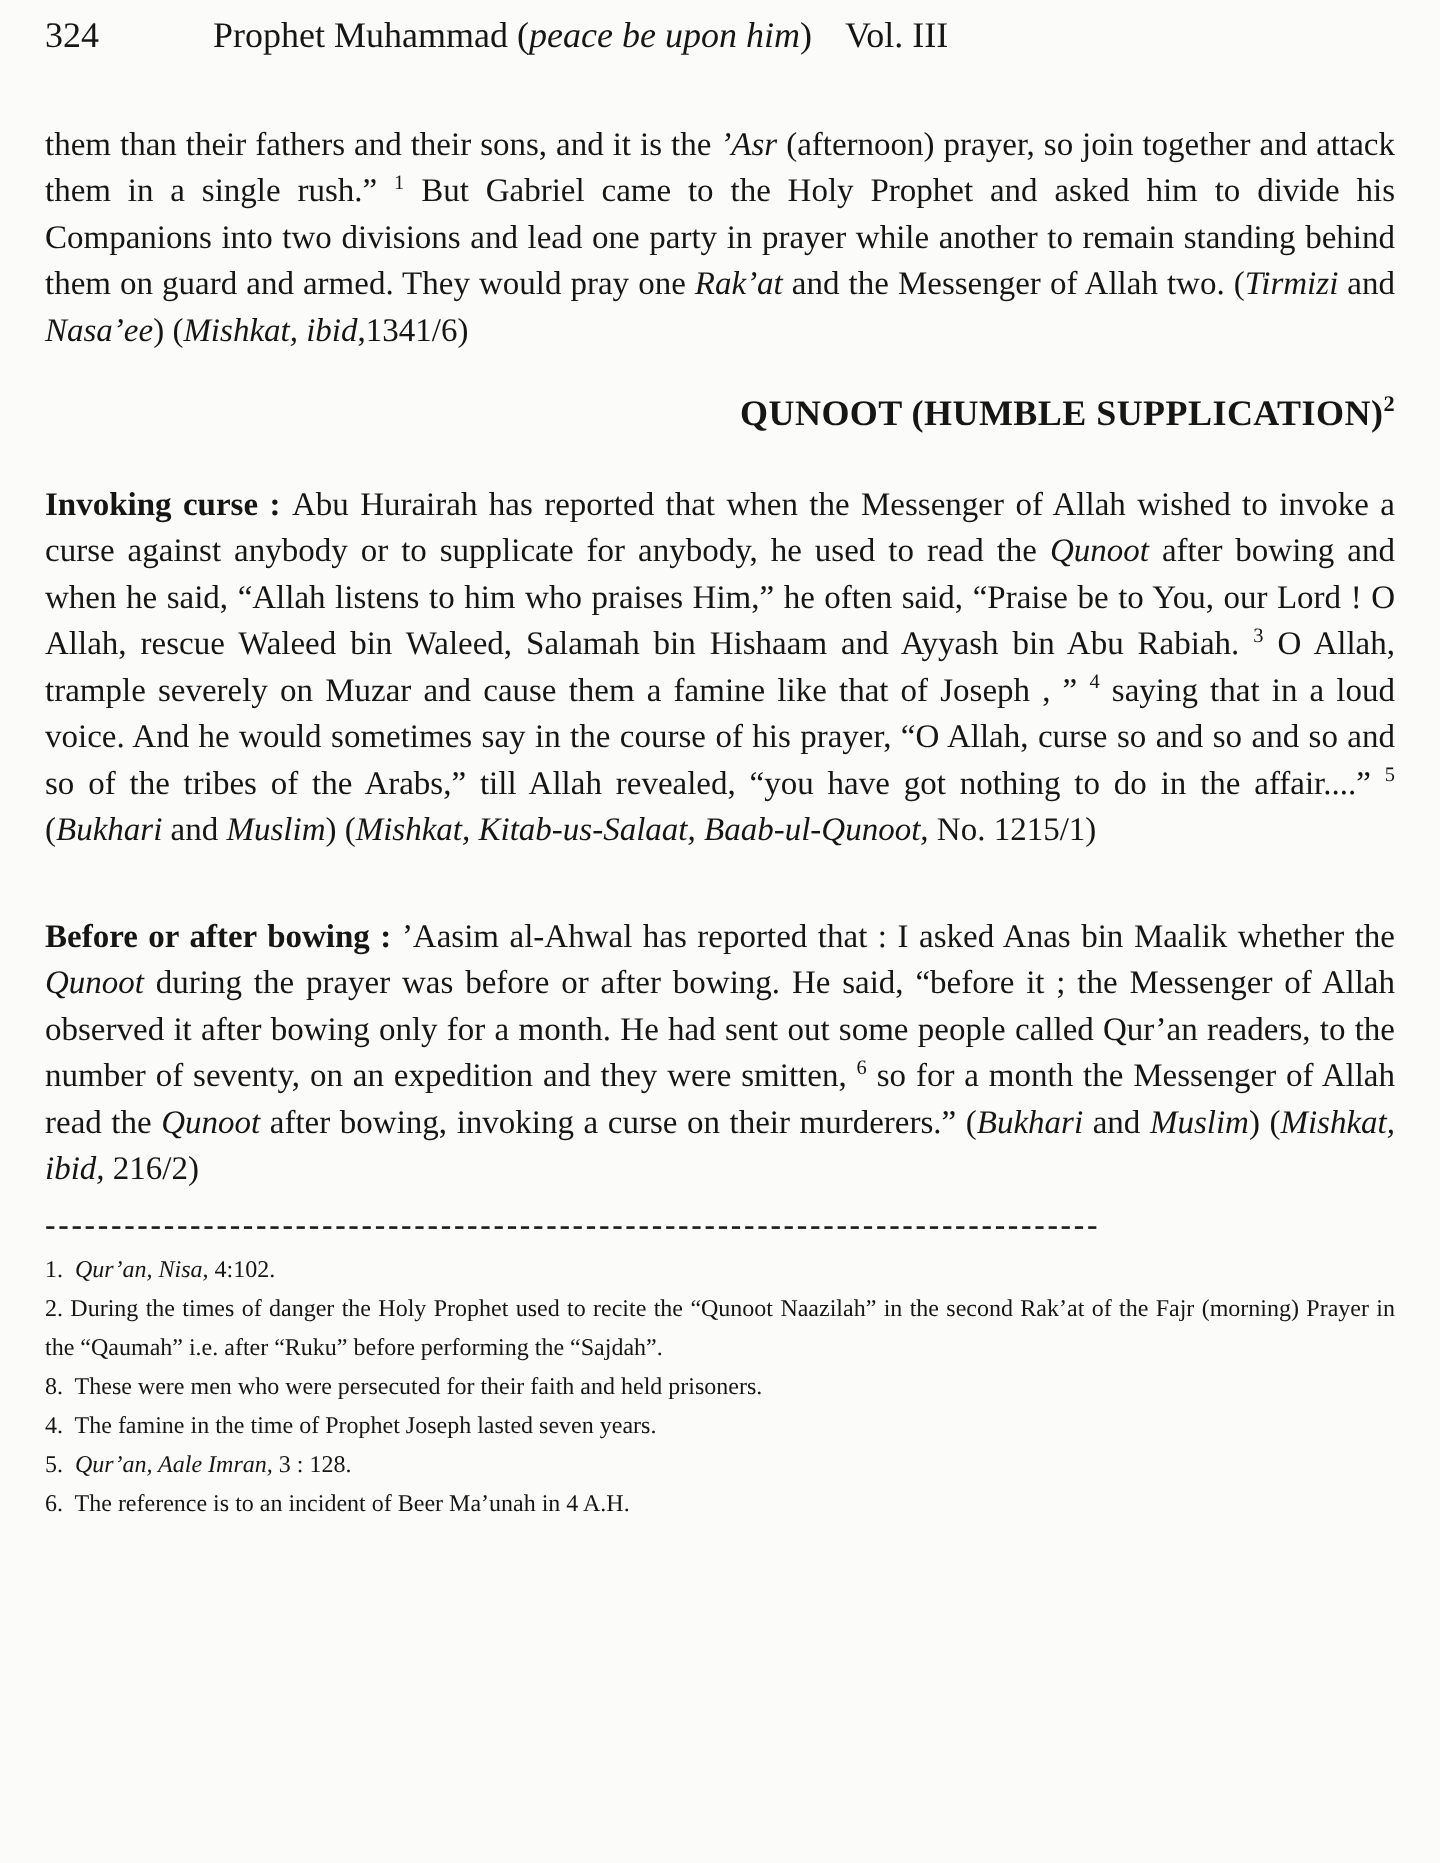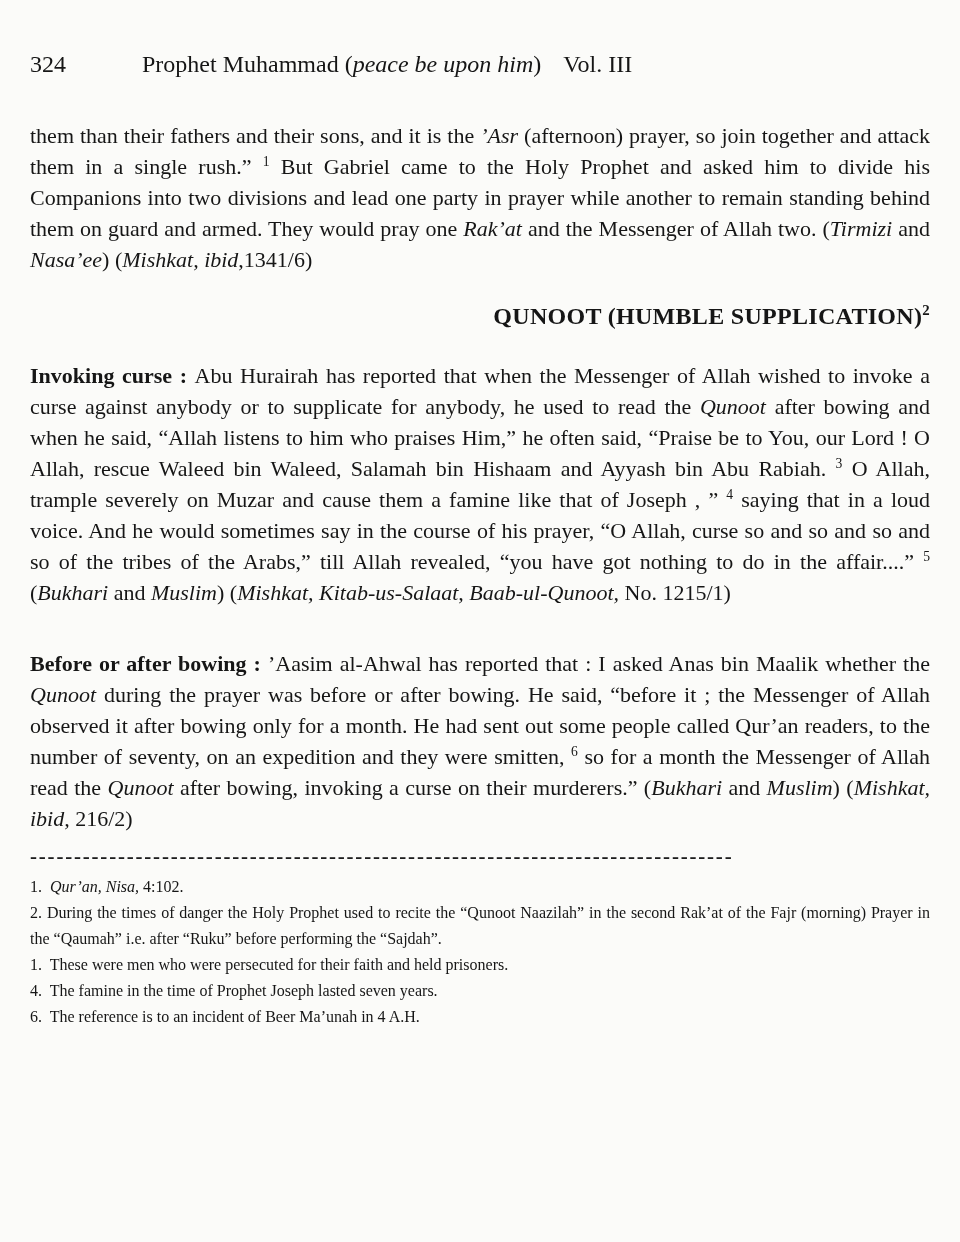--- a/index.html
+++ b/index.html
@@ -6,21 +6,21 @@
   .page{
     width:960px;height:1242px;box-sizing:border-box;
     margin:0 auto;padding:11px 30px 0 30px;
     background:#fbfbf9;color:#161616;
     font-family:"Liberation Serif","DejaVu Serif",serif;
     overflow:hidden;
   }
   .header{display:flex;align-items:baseline;font-size:24px;margin:0;}
   .pageno{flex:0 0 auto;}
   .running-title{margin-left:76px;}
-  .volume{margin-left:22px;margin-top:40px;}
+  .volume{margin-left:22px;}
   .body-para{
     font-size:22px;line-height:31px;text-align:justify;
     margin:0;text-justify:inter-word;
   }
   .p-asr{margin-top:42px;}
   .heading{
     font-size:24px;font-weight:bold;text-align:right;
     margin:28px 0 0 0;letter-spacing:0.3px;
   }
   .p-invoking{margin-top:30px;}
@@ -52,18 +52,19 @@
 
   <p class="body-para p-invoking"><span class="lead">Invoking curse : </span><span>Abu Hurairah has reported that when the Messenger of Allah wished to invoke a curse against anybody or to supplicate for anybody, he used to read the </span><i>Qunoot</i><span> after bowing and when he said, “Allah listens to him who praises Him,” he often said, “Praise be to You, our Lord ! O Allah, rescue Waleed bin Waleed, Salamah bin Hishaam and Ayyash bin Abu Rabiah. </span><span class="sup">3</span><span> O Allah, trample severely on Muzar and cause them a famine like that of Joseph , ” </span><span class="sup">4</span><span> saying that in a loud voice. And he would sometimes say in the course of his prayer, “O Allah, curse so and so and so and so of the tribes of the Arabs,” till Allah revealed, “you have got nothing to do in the affair....” </span><span class="sup">5</span><span> (</span><i>Bukhari</i><span> and </span><i>Muslim</i><span>) (</span><i>Mishkat, Kitab-us-Salaat, Baab-ul-Qunoot,</i><span> No. 1215/1)</span></p>
 
   <p class="body-para p-bowing"><span class="lead">Before or after bowing : </span><span>’Aasim al-Ahwal has reported that : I asked Anas bin Maalik whether the </span><i>Qunoot</i><span> during the prayer was before or after bowing. He said, “before it ; the Messenger of Allah observed it after bowing only for a month. He had sent out some people called Qur’an readers, to the number of seventy, on an expedition and they were smitten, </span><span class="sup">6</span><span> so for a month the Messenger of Allah read the </span><i>Qunoot</i><span> after bowing, invoking a curse on their murderers.” (</span><i>Bukhari</i><span> and </span><i>Muslim</i><span>) (</span><i>Mishkat, ibid,</i><span> 216/2)</span></p>
 
   <div class="separator">--------------------------------------------------------------------------------</div>
 
   <div class="footnotes">
       <p class="fn"><span>1.  </span><i>Qur’an, Nisa,</i><span> 4:102.</span></p>
       <p class="fn"><span>2. During the times of danger the Holy Prophet used to recite the “Qunoot Naazilah” in the second Rak’at of the Fajr (morning) Prayer in the “Qaumah” i.e. after “Ruku” before performing the “Sajdah”.</span></p>
-      <p class="fn"><span>1.  These were men who were persecuted for their faith and held prisoners.</span></p>
+      <p class="fn"><span>8.  These were men who were persecuted for their faith and held prisoners.</span></p>
       <p class="fn"><span>4.  The famine in the time of Prophet Joseph lasted seven years.</span></p>
+      <p class="fn"><span>5.  </span><i>Qur’an, Aale Imran,</i><span> 3 : 128.</span></p>
       <p class="fn"><span>6.  The reference is to an incident of Beer Ma’unah in 4 A.H.</span></p>
     </div>
 
 </div>
 
 </body></html>

